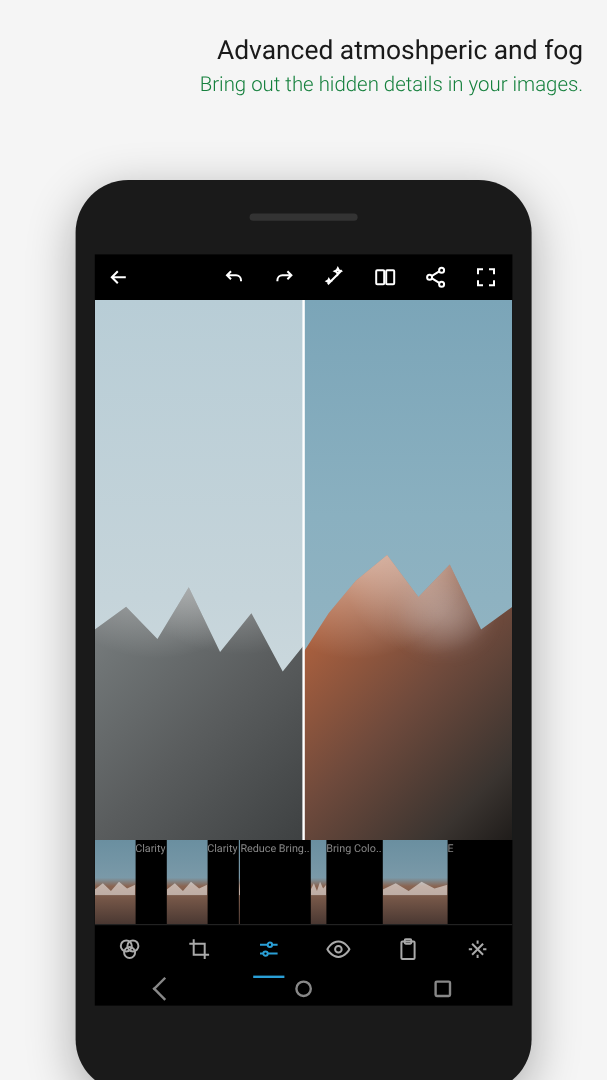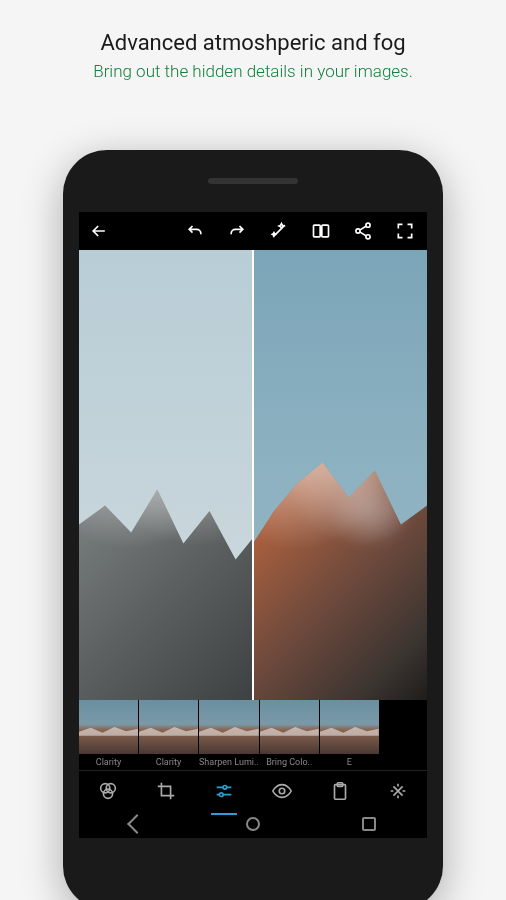--- a/index.html
+++ b/index.html
@@ -1,17 +1,17 @@
 <!DOCTYPE html>
 <html><head>
 <meta charset="utf-8">
 <style>
 *{margin:0;padding:0;box-sizing:border-box;font-family:-apple-system,BlinkMacSystemFont,'Segoe UI',Roboto,sans-serif}
 body{width:506px;height:900px;background:#f5f5f5;position:relative;overflow:hidden}
-.promo{text-align:center;padding:30px 20px 20px}
+.promo{text-align:right;padding:30px 20px 20px}
 .promo h1{font-size:22px;font-weight:400;color:#1a1a1a;margin-bottom:6px}
 .promo p{font-size:17px;font-weight:300;color:#15803d}
 .phone{position:absolute;left:50%;transform:translateX(-50%);top:150px;width:380px;height:760px;background:#1a1a1a;border-radius:44px;box-shadow:0 10px 40px rgba(0,0,0,.3)}
 .phone::before{content:'';position:absolute;top:28px;left:50%;transform:translateX(-50%);width:90px;height:6px;background:#333;border-radius:3px}
 .screen{position:absolute;top:62px;left:16px;right:16px;bottom:72px;background:#000;overflow:hidden}
 .topbar{height:38px;display:flex;align-items:center;padding:0 8px;color:#fff}
 .topbar-left{flex:0 0 auto}
 .topbar-right{flex:1;display:flex;justify-content:flex-end;gap:18px;padding-right:2px}
 .icon-btn{width:24px;height:24px;display:flex;align-items:center;justify-content:center;cursor:pointer}
 .icon-btn svg{width:20px;height:20px;fill:none;stroke:#fff;stroke-width:2}
@@ -22,21 +22,21 @@
 .sky-l{background:linear-gradient(180deg,#b8cdd6 0%,#c5d4da 55%,#d5dfe2 100%)}
 .sky-r{background:linear-gradient(180deg,#7ba5b8 0%,#8ab0c0 40%,#9ab8c4 100%)}
 .ridge{position:absolute;bottom:0;left:0;right:0;height:60%}
 .ridge-l{background:linear-gradient(135deg,#8a8d8f 0%,#6f7475 30%,#5a5d5e 60%,#3e4142 100%);clip-path:polygon(0 35%,15% 28%,30% 38%,45% 22%,60% 42%,75% 30%,90% 48%,100% 40%,100% 100%,0 100%)}
 .ridge-l::after{content:'';position:absolute;top:0;left:0;right:0;height:50%;background:radial-gradient(ellipse at 30% 20%,rgba(255,255,255,.5) 0%,rgba(255,255,255,.25) 30%,transparent 60%),radial-gradient(ellipse at 70% 35%,rgba(255,255,255,.35) 0%,transparent 55%);pointer-events:none}
 .ridge-r{background:linear-gradient(135deg,#c47950 0%,#a85f3e 25%,#6f4a3c 55%,#3a3430 85%,#1f1c1a 100%);clip-path:polygon(0 42%,12% 30%,25% 20%,40% 12%,55% 25%,70% 15%,85% 35%,100% 28%,100% 100%,0 100%)}
 .ridge-r::after{content:'';position:absolute;top:0;left:0;right:0;height:55%;background:radial-gradient(ellipse at 25% 10%,rgba(255,255,255,.55) 0%,rgba(255,255,255,.3) 25%,transparent 55%),radial-gradient(ellipse at 60% 25%,rgba(255,255,255,.35) 0%,transparent 50%);pointer-events:none}
 .ridge-r::before{content:'';position:absolute;top:18%;right:10%;width:45%;height:25%;background:radial-gradient(ellipse,rgba(220,220,225,.35) 0%,rgba(200,200,210,.15) 50%,transparent 75%);filter:blur(6px)}
 .divider{position:absolute;left:50%;top:0;bottom:0;width:2px;background:#fff;transform:translateX(-50%)}
 .thumbs{position:absolute;bottom:68px;left:0;right:0;height:70px;display:flex;overflow:hidden}
-.thumb{flex:0 0 60px;height:100%;border-right:1px solid #000;position:relative;display:flex;flex-direction:column;cursor:pointer}
+.thumb{flex:0 0 60px;height:100%;border-right:1px solid #000;position:relative;display:flex;flex-direction:row;cursor:pointer}
 .thumb-img{flex:1;background:linear-gradient(180deg,#6a8fa0 0%,#7a99a8 45%,#8a6552 55%,#4a3832 100%);position:relative;overflow:hidden}
 .thumb-img::after{content:'';position:absolute;top:48%;left:0;right:0;height:18%;background:rgba(255,255,255,.5);clip-path:polygon(0 60%,20% 20%,40% 70%,60% 10%,80% 55%,100% 30%,100% 100%,0 100%)}
 .thumb-label{font-size:9px;color:#888;text-align:center;padding:3px 0;white-space:nowrap;overflow:hidden;background:#000}
 .thumb.active .thumb-label{color:#2a9fd6}
 .thumb.active{outline:1.5px solid #2a9fd6;outline-offset:-1.5px}
 .tools{position:absolute;bottom:28px;left:0;right:0;height:40px;display:flex;justify-content:space-around;align-items:center;border-top:1px solid #222}
 .tool{width:30px;height:30px;display:flex;align-items:center;justify-content:center;cursor:pointer;position:relative}
 .tool svg{width:22px;height:22px;fill:none;stroke:#aaa;stroke-width:1.8}
 .tool.active svg{stroke:#2a9fd6}
 .tool.active::after{content:'';position:absolute;bottom:-9px;left:2px;right:2px;height:2px;background:#2a9fd6}
@@ -121,21 +121,21 @@
       <div class="thumb">
           <div class="thumb-img"></div>
           <div class="thumb-label">Clarity</div>
         </div>
       <div class="thumb">
           <div class="thumb-img"></div>
           <div class="thumb-label">Clarity</div>
         </div>
       <div class="thumb">
           <div class="thumb-img"></div>
-          <div class="thumb-label">Sharpen Lumi..</div>
+          <div class="thumb-label">Reduce Bring..</div>
         </div>
       <div class="thumb">
           <div class="thumb-img"></div>
           <div class="thumb-label">Bring Colo..</div>
         </div>
       <div class="thumb">
           <div class="thumb-img"></div>
           <div class="thumb-label">E</div>
         </div>
     </div>

